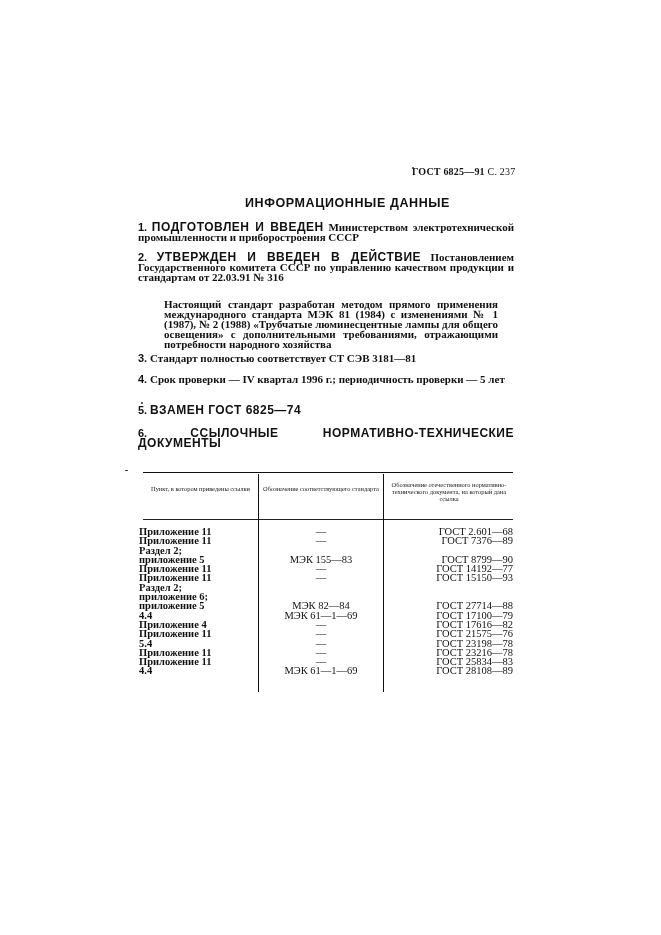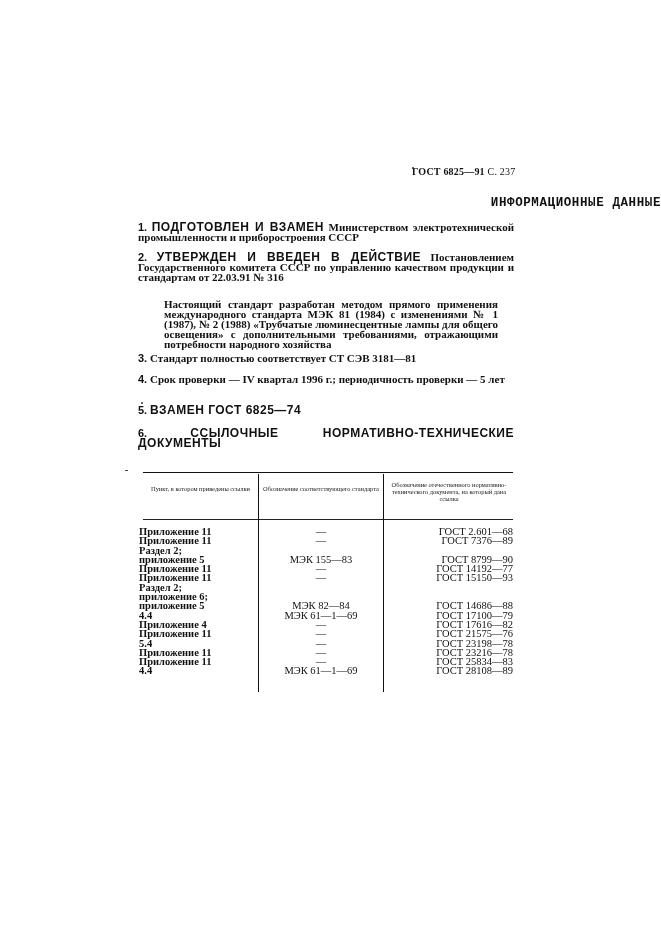--- a/index.html
+++ b/index.html
@@ -1,21 +1,21 @@
 <!DOCTYPE html>
 <html><head>
   <meta charset="utf-8">
   <style>
     html, body { margin: 0; padding: 0; background: #ffffff; }
     body { width: 661px; height: 935px; position: relative; overflow: hidden;
            font-family: "Liberation Serif", "DejaVu Serif", serif; color: #111; }
     .abs { position: absolute; }
     .page-ref { left: 412px; top: 166px; font-size: 10px; font-weight: bold; letter-spacing: 0.2px; white-space: nowrap; }
     .page-ref .pg { font-weight: normal; }
-    .doc-title { left: 0; width: 661px; top: 196px; text-align: right; font-family: Liberation Mono, monospace;
+    .doc-title { left: 0; width: 661px; top: 196px; text-align: center; font-family: Liberation Sans, sans-serif;
                  font-weight: bold; font-size: 12.5px; letter-spacing: 0.6px; padding-left: 34px; box-sizing: border-box; }
     .section { left: 138px; width: 376px; font-size: 11px; line-height: 10.2px; font-weight: bold; text-align: justify; }
     .section .num { font-family: "Liberation Sans", "DejaVu Sans", sans-serif; }
     .section .head { font-family: "Liberation Sans", "DejaVu Sans", sans-serif; font-size: 12px; letter-spacing: 0.5px; }
     .section p { margin: 16px; }
     .sec1 { top: 222px; }
     .sec2 { top: 252px; }
     .sec3 { top: 353px; }
     .sec4 { top: 374px; }
     .sec5 { top: 405px; }
@@ -44,21 +44,21 @@
 
 <div class="abs page-ref">
   <span>ГОСТ 6825—91</span>
   <span class="pg">С. 237</span>
 </div>
 
 <div class="abs doc-title">ИНФОРМАЦИОННЫЕ ДАННЫЕ</div>
 
 <div class="abs section sec1">
   <span class="num">1.</span>
-  <span class="head">ПОДГОТОВЛЕН И ВЗАМЕН</span>
+  <span class="head">ПОДГОТОВЛЕН И ВВЕДЕН</span>
   <span>Министерством электротехнической промышленности и приборостроения СССР</span>
 </div>
 
 <div class="abs section sec2">
   <span class="num">2.</span>
   <span class="head">УТВЕРЖДЕН И ВВЕДЕН В ДЕЙСТВИЕ</span>
   <span>Постановлением Государственного комитета СССР по управлению качеством продукции и стандартам от 22.03.91 № 316</span>
   <p class="cont">Настоящий стандарт разработан методом прямого применения международного стандарта МЭК 81 (1984) с изменениями № 1 (1987), № 2 (1988) «Трубчатые люминесцентные лампы для общего освещения» с дополнительными требованиями, отражающими потребности народного хозяйства</p>
 </div>
 
@@ -130,21 +130,21 @@
     </div>
   <div class="col col3" id="col3">
       <span class="cell">ГОСТ 2.601—68</span>
       <span class="cell">ГОСТ 7376—89</span>
       <span class="cell">&nbsp;</span>
       <span class="cell">ГОСТ 8799—90</span>
       <span class="cell">ГОСТ 14192—77</span>
       <span class="cell">ГОСТ 15150—93</span>
       <span class="cell">&nbsp;</span>
       <span class="cell">&nbsp;</span>
-      <span class="cell">ГОСТ 14686—88</span>
+      <span class="cell">ГОСТ 27714—88</span>
       <span class="cell">ГОСТ 17100—79</span>
       <span class="cell">ГОСТ 17616—82</span>
       <span class="cell">ГОСТ 21575—76</span>
       <span class="cell">ГОСТ 23198—78</span>
       <span class="cell">ГОСТ 23216—78</span>
       <span class="cell">ГОСТ 25834—83</span>
       <span class="cell">ГОСТ 28108—89</span>
     </div>
 </div>
 

